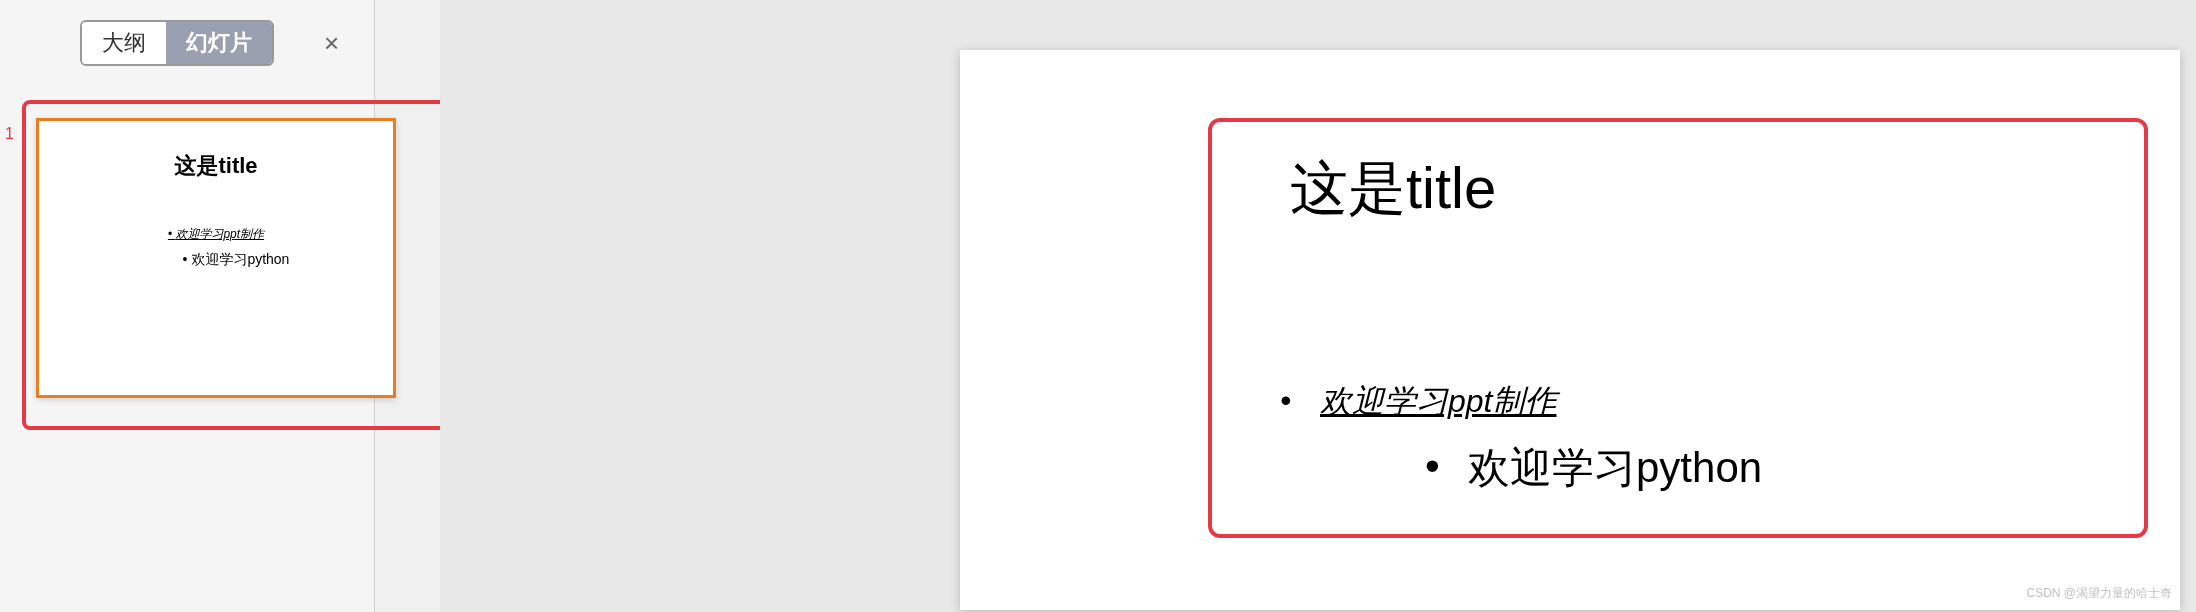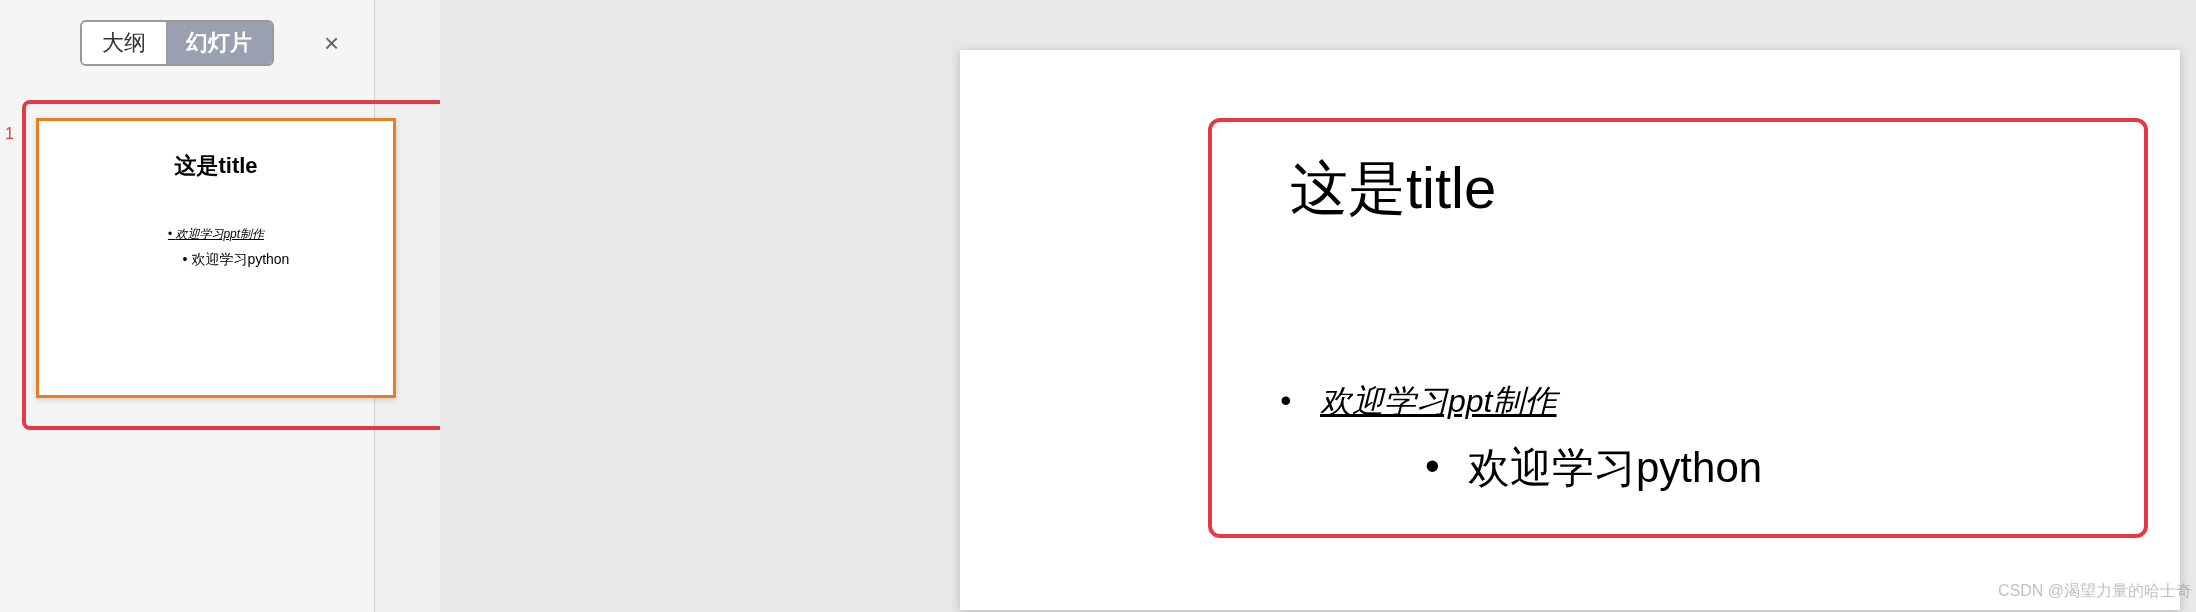--- a/index.html
+++ b/index.html
@@ -164,23 +164,23 @@
       color: #000;
     }
     .slide-bullet2-dot {
       position: absolute;
       left: 465px;
       top: 392px;
       font-size: 42px;
     }
     .watermark {
       position: absolute;
-      right: 4px;
+      right: 24px;
       bottom: 10px;
-      font-size: 16px;
+      font-size: 12px;
       color: rgba(150,150,150,0.6);
     }
   </style>
 </head>
 <body>
 
 <div class="sidebar">
   <div class="tab-container">
     <div class="tab-group">
       <div class="tab">大纲</div>

